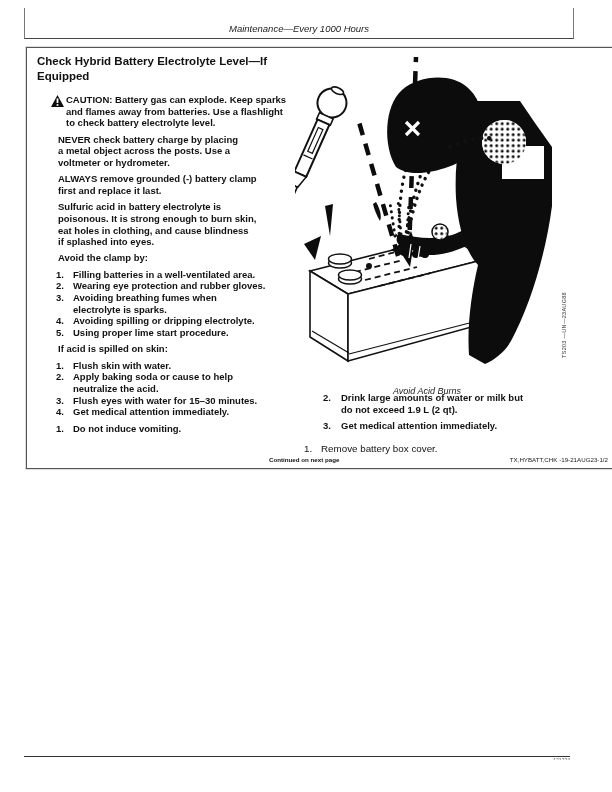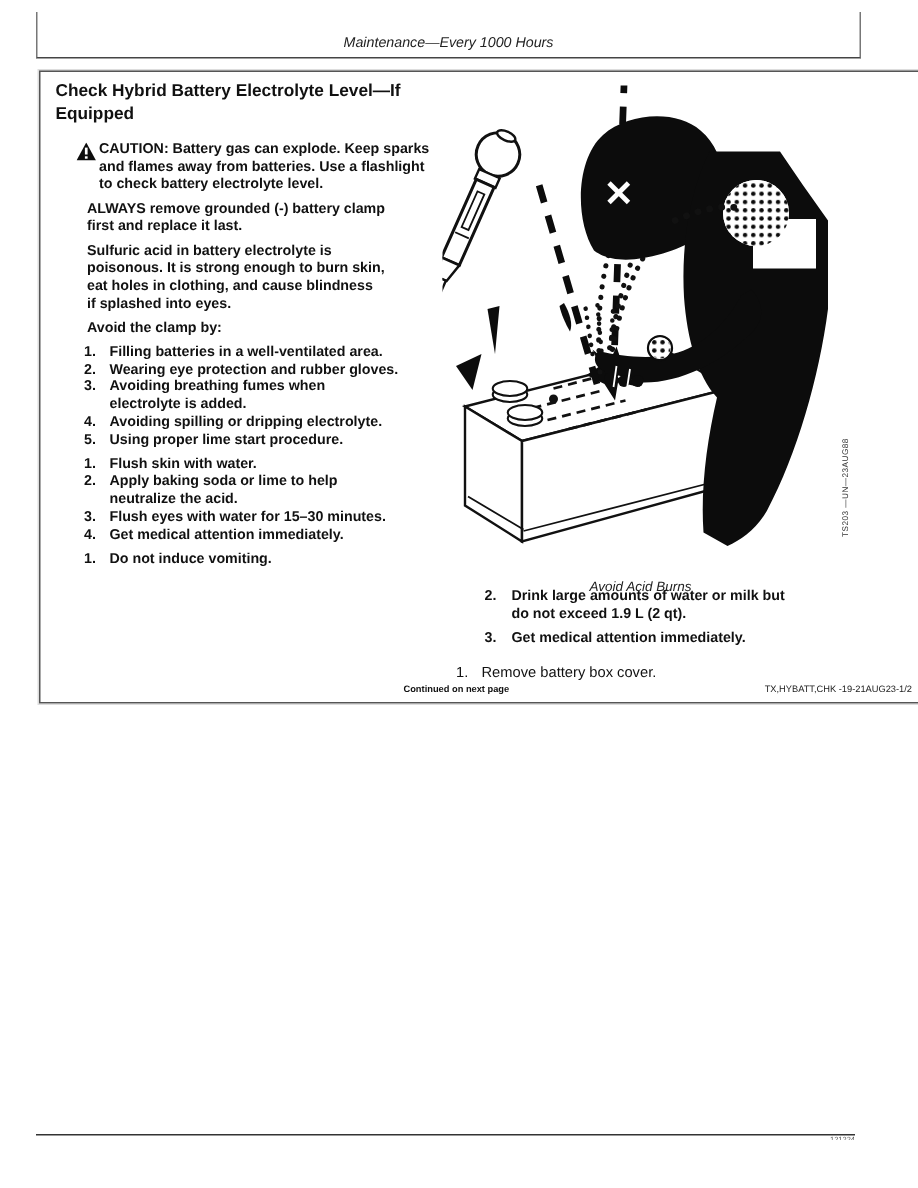--- a/index.html
+++ b/index.html
@@ -76,60 +76,64 @@
           <svg width="13" height="12" viewBox="0 0 13 12">
             <polygon points="6.5,0 13,12 0,12" fill="#0c0c0c"></polygon>
             <rect x="5.6" y="3.4" width="1.8" height="4.6" fill="#fff"></rect>
             <rect x="5.6" y="9.2" width="1.8" height="1.6" fill="#fff"></rect>
           </svg>
         </span>
         <span class="pre">CAUTION: Battery gas can explode. Keep sparks
 and flames away from batteries. Use a flashlight
 to check battery electrolyte level.</span>
       </div>
+      <div class="para pre">NEVER check battery charge by placing
+a metal object across the posts.  Use a
+voltmeter or hydrometer.</div>
       <div class="para pre">ALWAYS remove grounded (-) battery clamp
 first and replace it last.</div>
       <div class="para pre">Sulfuric acid in battery electrolyte is
 poisonous.  It is strong enough to burn skin,
 eat holes in clothing, and cause blindness
 if splashed into eyes.</div>
       <div class="para pre">Avoid the clamp by:</div>
 
       <div class="list">
         <div class="li">
             <span class="num">1.</span>
             <span class="txt pre">Filling batteries in a well-ventilated area.</span>
           </div>
         <div class="li">
             <span class="num">2.</span>
             <span class="txt pre">Wearing eye protection and rubber gloves.</span>
           </div>
         <div class="li">
             <span class="num">3.</span>
             <span class="txt pre">Avoiding breathing fumes when
-electrolyte is added.</span>
+electrolyte is sparks.</span>
           </div>
         <div class="li">
             <span class="num">4.</span>
             <span class="txt pre">Avoiding spilling or dripping electrolyte.</span>
           </div>
         <div class="li">
             <span class="num">5.</span>
             <span class="txt pre">Using proper lime start procedure.</span>
           </div>
       </div>
 
+      <div class="para pre">If acid is spilled on skin:</div>
       <div class="list">
         <div class="li">
             <span class="num">1.</span>
             <span class="txt pre">Flush skin with water.</span>
           </div>
         <div class="li">
             <span class="num">2.</span>
-            <span class="txt pre">Apply baking soda or lime to help
+            <span class="txt pre">Apply baking soda or cause to help
 neutralize the acid.</span>
           </div>
         <div class="li">
             <span class="num">3.</span>
             <span class="txt pre">Flush eyes with water for 15–30 minutes.</span>
           </div>
         <div class="li">
             <span class="num">4.</span>
             <span class="txt pre">Get medical attention immediately.</span>
           </div>

